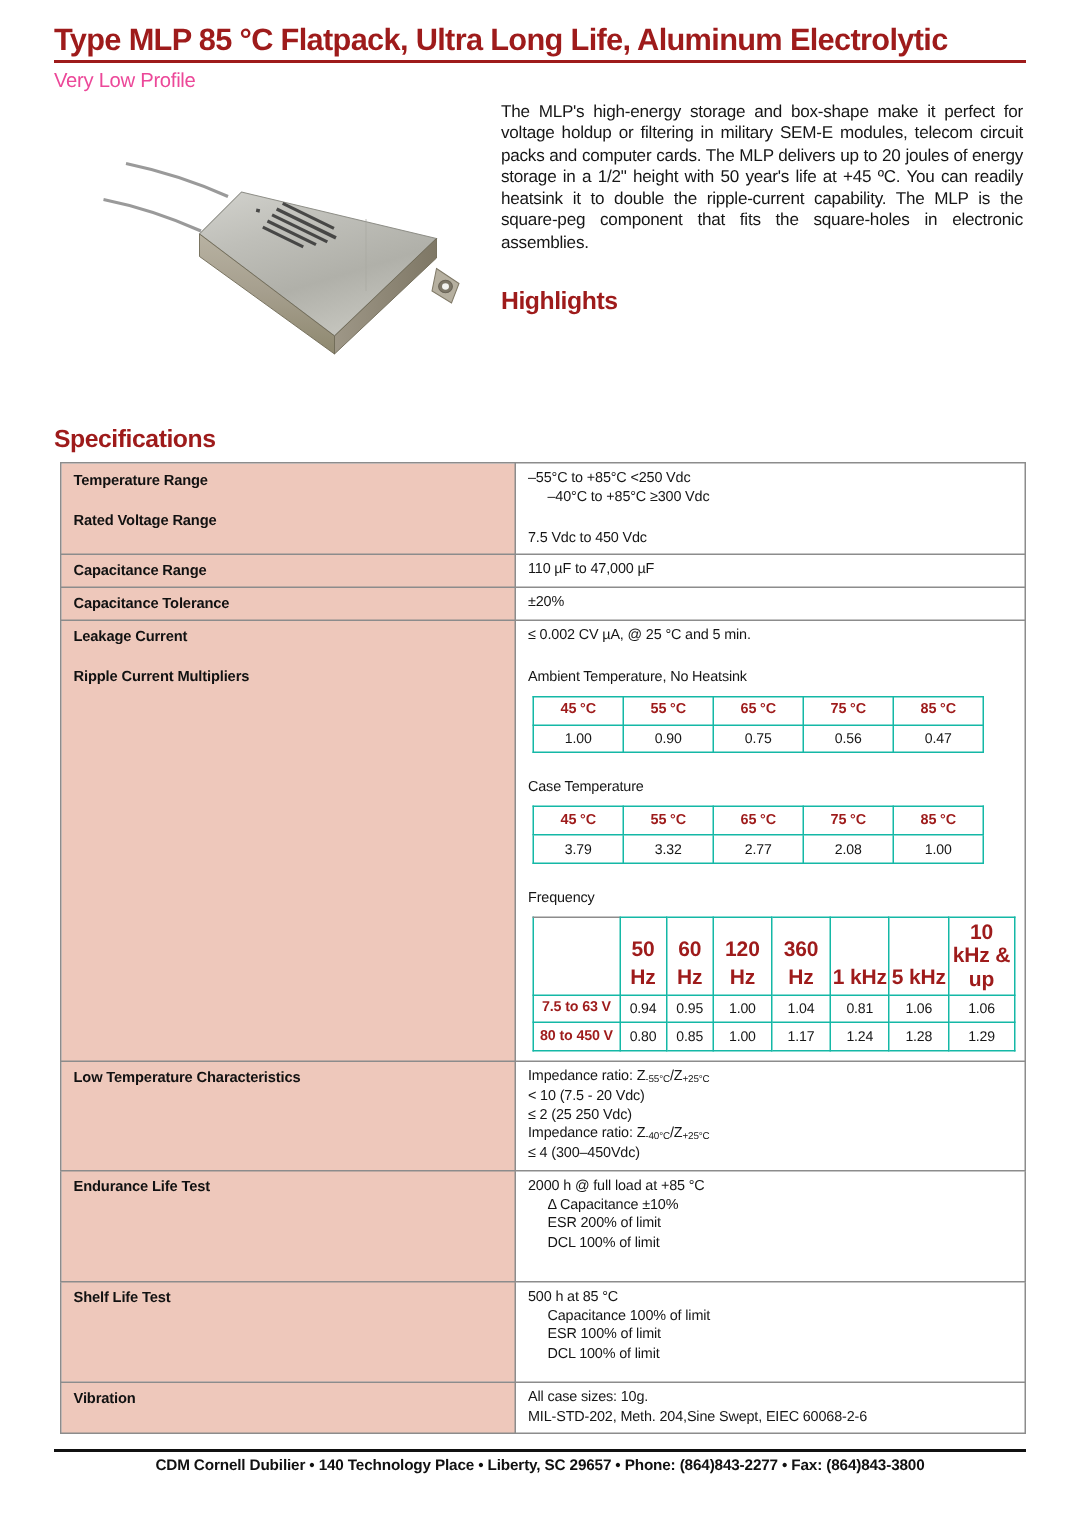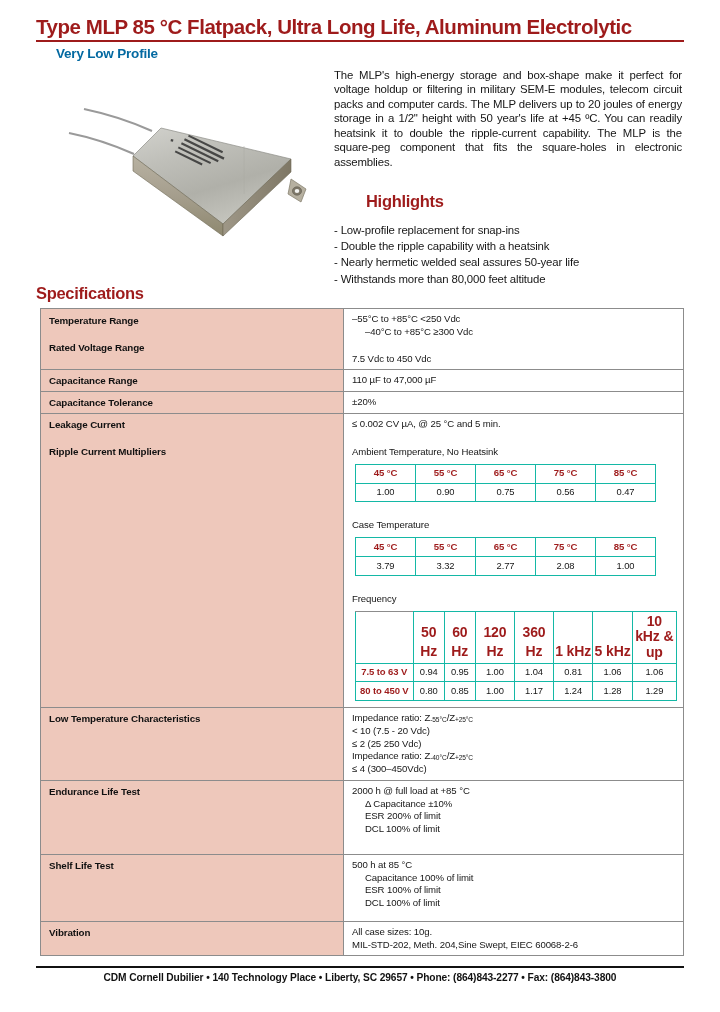--- a/index.html
+++ b/index.html
@@ -29,25 +29,24 @@
     line-height: 1.05;
     white-space: nowrap;
   }
   .title-rule {
     border-bottom: 2.2px solid #9e1b1b;
     margin-top: 2px;
     width: 648px;
   }
   .doc-subtitle {
     font-size: 13.5px;
-    font-weight: bold;
-    color: #0369a1;
+    font-weight: normal;
+    color: #ec4899;
     margin-top: 4px;
     letter-spacing: -0.2px;
-    margin-left: 20px;
   }
 
   
   .photo-wrap {
     position: absolute;
     left: 48px; top: 76px;
     width: 276px; height: 192px;
   }
 
   
@@ -63,21 +62,20 @@
   }
 
   
   .highlights-head {
     position: absolute;
     left: 334px; top: 192px;
     font-size: 16.5px;
     font-weight: bold;
     color: #9e1b1b;
     letter-spacing: -0.3px;
-    margin-left: 32px;
   }
   .highlights-list {
     position: absolute;
     left: 334px; top: 222px;
     width: 350px;
     font-size: 11.4px;
     line-height: 1.42;
     color: #161616;
     letter-spacing: -0.15px;
   }
@@ -233,26 +231,20 @@
         </g>
       </g>
 
       <path d="M196,70 L196,118" stroke="#a8a8a1" stroke-width="0.8" opacity="0.6"></path>
     </svg>
   </div>
 
   <div class="intro">The MLP's high-energy storage and box-shape make it perfect for voltage holdup or filtering in military SEM-E modules, telecom circuit packs and computer cards. The MLP delivers up to 20 joules of energy storage in a 1/2" height with 50 year's life at +45 ºC. You can readily heatsink it to double the ripple-current capability. The MLP is the square-peg component that fits the square-holes in electronic assemblies.</div>
 
   <div class="highlights-head">Highlights</div>
-  <div class="highlights-list">
-    <div>- Low-profile replacement for snap-ins</div>
-    <div>- Double the ripple capability with a heatsink</div>
-    <div>- Nearly hermetic welded seal assures 50-year life</div>
-    <div>- Withstands more than 80,000 feet altitude</div>
-  </div>
 
   <div class="spec-head">Specifications</div>
 
   <table class="spec-table">
     <tbody>
 
       <tr>
         <td class="lbl tall">
           <div>Temperature Range</div>
           <div class="gap"></div>

